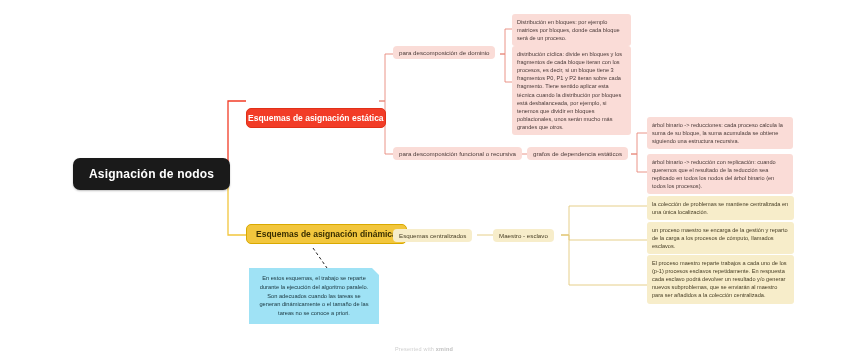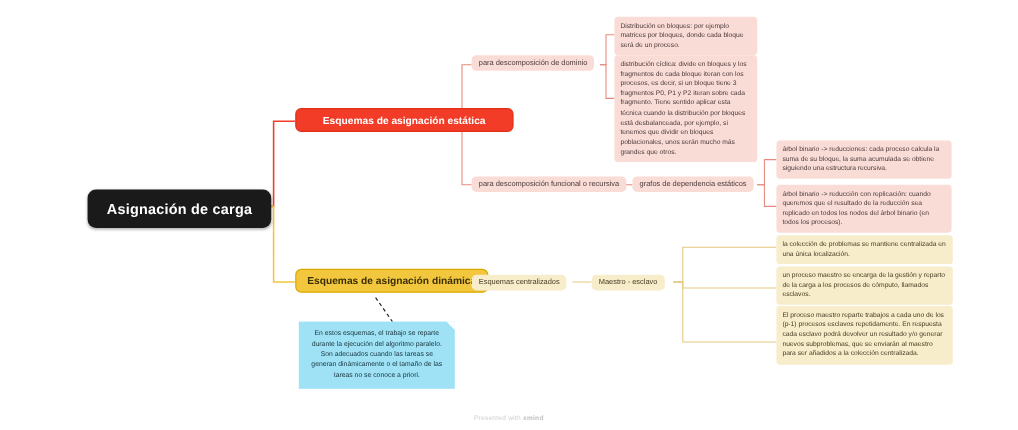--- a/index.html
+++ b/index.html
@@ -45,22 +45,23 @@
   }
 
   
   .branch-static {
     background: #f23c27;
     color: #ffffff;
     border: 1px solid #e03018;
     border-radius: 5px;
     font-size: 8.5px;
     font-weight: bold;
-    padding: 4px 22px;
-    white-space: nowrap;
+    padding: 4px 1px;
+    white-space: nowrap;
+    margin-top: 18px;
   }
   .branch-dynamic {
     background: #f2c63d;
     color: #3a2f00;
     border: 1px solid #d9a900;
     border-radius: 5px;
     font-size: 8.5px;
     font-weight: bold;
     padding: 4px 9px;
     white-space: nowrap;
@@ -166,21 +167,21 @@
 
     <path d="M477,235 L493,235" fill="none" stroke="#e3c97e" stroke-width="0.9"></path>
 
     <path d="M561,235 L569,235 L569,206 L647,206" fill="none" stroke="#e3c97e" stroke-width="0.9"></path>
     <path d="M561,235 L569,235 L569,240 L647,240" fill="none" stroke="#e3c97e" stroke-width="0.9"></path>
     <path d="M561,235 L569,235 L569,285 L647,285" fill="none" stroke="#e3c97e" stroke-width="0.9"></path>
 
     <path d="M313,248 L327,268" fill="none" stroke="#222222" stroke-width="1" stroke-dasharray="3,2.5"></path>
   </svg>
 
-  <div class="node root" style="left:73px; top:158px;">Asignación de carga</div>
+  <div class="node root" style="left:73px; top:158px;">Asignación de nodos</div>
 
   <div class="node branch-static" style="left:246px; top:90px;">Esquemas de asignación estática</div>
 
   <div class="node pill-red" style="left:393px; top:46px;">para descomposición de dominio</div>
 
   <div class="node leaf-red" style="left:512px; top:14px; width:119px;">Distribución en bloques: por ejemplo matrices por bloques, donde cada bloque será de un proceso.</div>
 
   <div class="node leaf-red" style="left:512px; top:46px; width:119px;">distribución cíclica: divide en bloques y los fragmentos de cada bloque iteran con los procesos, es decir, si un bloque tiene 3 fragmentos P0, P1 y P2 iteran sobre cada fragmento. Tiene sentido aplicar esta técnica cuando la distribución por bloques está desbalanceada, por ejemplo, si tenemos que dividir en bloques poblacionales, unos serán mucho más grandes que otros.</div>
 
   <div class="node pill-red" style="left:393px; top:147px;">para descomposición funcional o recursiva</div>

